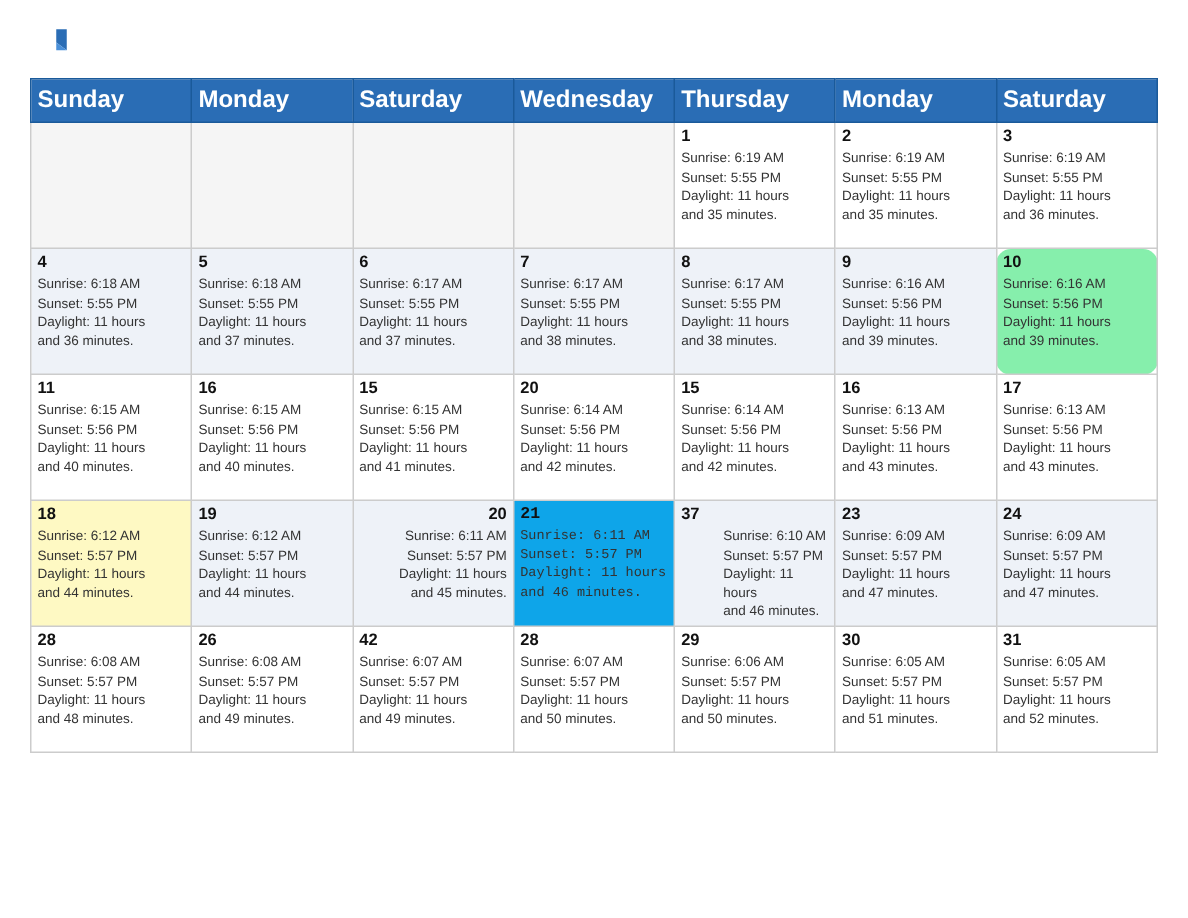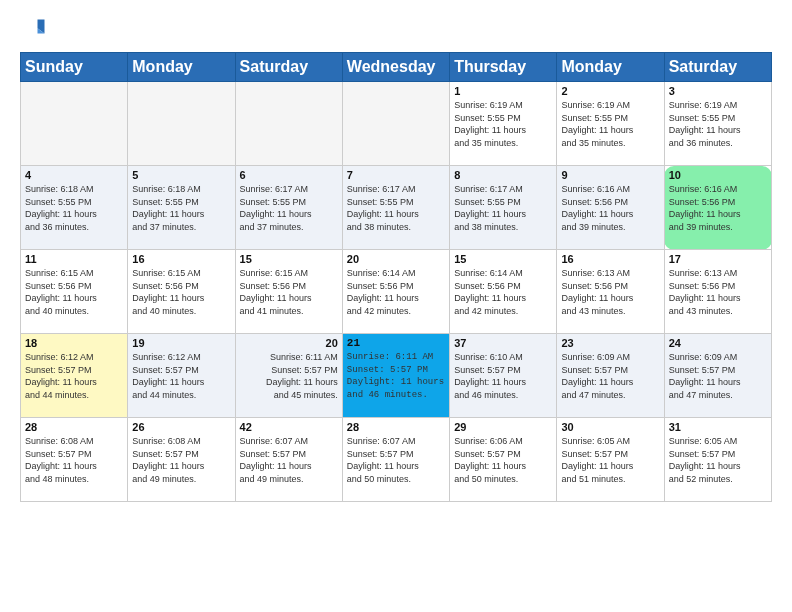--- a/index.html
+++ b/index.html
@@ -281,21 +281,21 @@
           </td>
           <td style="background: #0ea5e9; font-family: Liberation Mono, monospace;">
             <span class="day-num">21</span>
             <div class="cell-info" style="white-space: pre-line;">Sunrise: 6:11 AM
 Sunset: 5:57 PM
 Daylight: 11 hours
 and 46 minutes.</div>
           </td>
           <td style="background: rgb(238, 242, 248);">
             <span class="day-num">37</span>
-            <div class="cell-info" style="white-space: pre-line;">Sunrise: 6:10 AM
+            <div class="cell-info" style="white-space: pre-line; margin-left: 28px;">Sunrise: 6:10 AM
 Sunset: 5:57 PM
 Daylight: 11 hours
 and 46 minutes.</div>
           </td>
           <td style="background: rgb(238, 242, 248);">
             <span class="day-num">23</span>
             <div class="cell-info" style="white-space: pre-line;">Sunrise: 6:09 AM
 Sunset: 5:57 PM
 Daylight: 11 hours
 and 47 minutes.</div>

